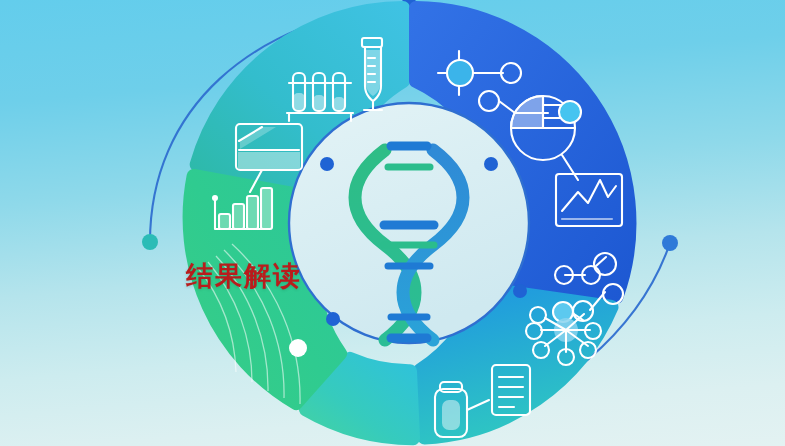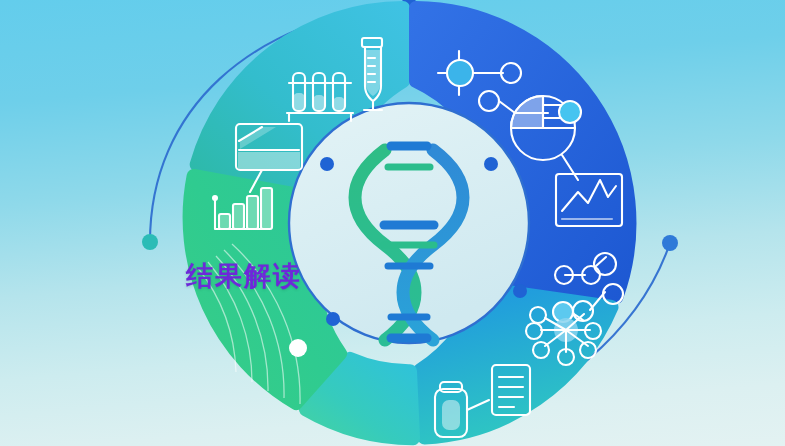--- a/index.html
+++ b/index.html
@@ -25,21 +25,21 @@
         #cdecef 74%,
         #dcf0f1 88%,
         #e3f2f2 100%);
   }
   #vis {
     position: absolute;
     inset: 0;
   }
   .seg-label {
     position: absolute;
-    color: #6d28d9;
+    color: #b91c1c;
     font-size: 27px;
     font-weight: 700;
     letter-spacing: 2px;
     white-space: nowrap;
     text-shadow: 0 1px 3px rgba(0,60,40,0.18);
     pointer-events: none;
   }
   #label-results {
     left: 186px;
     top: 258px;

